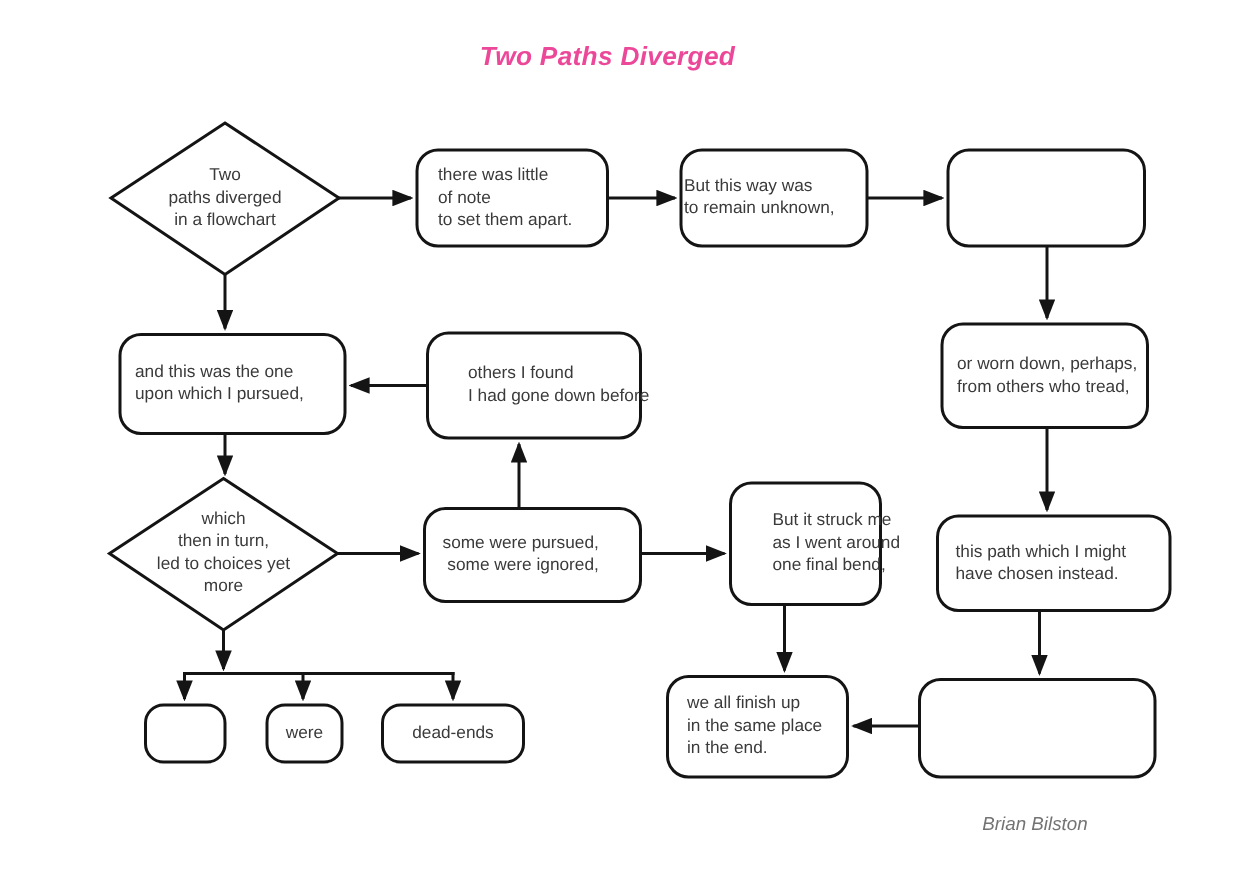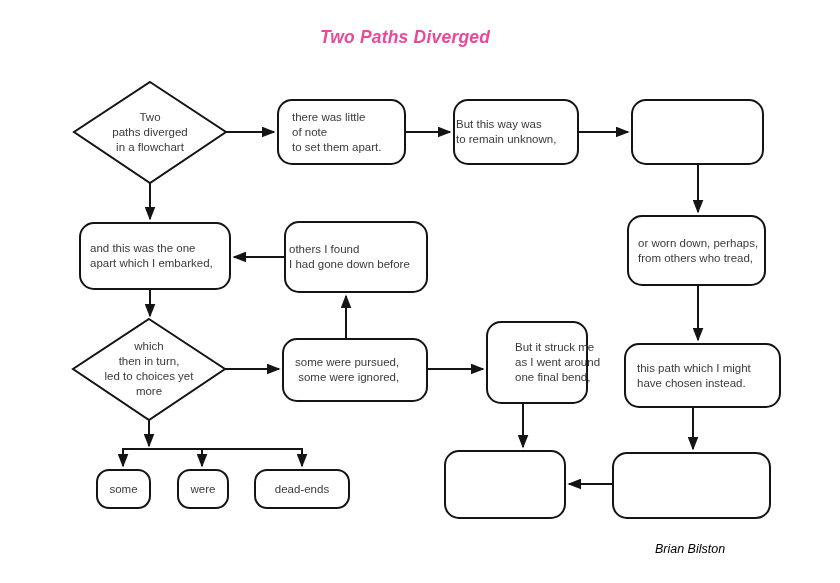--- a/index.html
+++ b/index.html
@@ -22,21 +22,21 @@
     position:absolute;
     display:flex;align-items:center;
     font-size:11.5px;line-height:15px;color:#3a3a3a;
     white-space:pre;
   }
   .lbl.center{justify-content:center;text-align:center;}
   .lbl.left{justify-content:flex-start;text-align:left;}
   .caption{
     position:absolute;left:610px;top:542px;width:160px;
     text-align:center;
-    font-style:italic;font-size:12.5px;color:#000000;
+    font-style:italic;font-size:12.5px;color:#737373;
   }
   .shape{fill:#ffffff;stroke:#141414;stroke-width:2;}
   .edge{stroke:#141414;stroke-width:2;fill:none;}
 </style>
 </head>
 <body>
 
 <div class="canvas">
 
   <div class="title">Two Paths Diverged</div>
@@ -90,32 +90,34 @@
 paths diverged
 in a flowchart</div>
   <div class="lbl left" style="left:278px;top:100px;width:127px;height:64px;padding-left:14px;">there was little
 of note
 to set them apart.</div>
   <div class="lbl left" style="left:428px;top:100px;width:124px;height:64px;padding-left:28px;">But this way was
 to remain unknown,</div>
   <div class="lbl left" style="left:628px;top:216px;width:137px;height:69px;padding-left:10px;">or worn down, perhaps,
 from others who tread,</div>
   <div class="lbl left" style="left:80px;top:223px;width:150px;height:66px;padding-left:10px;">and this was the one
-apart which I embarked,</div>
-  <div class="lbl left" style="left:285px;top:222px;width:142px;height:70px;padding-left:4px;">others I found
+upon which I pursued,</div>
+  <div class="lbl left" style="left:285px;top:222px;width:142px;height:70px;padding-left:27px;">others I found
 I had gone down before</div>
   <div class="lbl center" style="left:74px;top:334px;width:150px;height:70px;">which
 then in turn,
 led to choices yet
 more</div>
   <div class="lbl left" style="left:283px;top:339px;width:144px;height:62px;padding-left:12px;text-align:right;">some were pursued,
 some were ignored,</div>
   <div class="lbl left" style="left:487px;top:322px;width:100px;height:81px;padding-left:28px;">But it struck me
 as I went around
 one final bend,</div>
   <div class="lbl left" style="left:625px;top:344px;width:155px;height:63px;padding-left:12px;">this path which I might
 have chosen instead.</div>
-  <div class="lbl center" style="left:97px;top:470px;width:53px;height:38px;">some</div>
+  <div class="lbl left" style="left:445px;top:451px;width:120px;height:67px;padding-left:13px;">we all finish up
+in the same place
+in the end.</div>
   <div class="lbl center" style="left:178px;top:470px;width:50px;height:38px;">were</div>
   <div class="lbl center" style="left:255px;top:470px;width:94px;height:38px;">dead-ends</div>
 
   <div class="caption">Brian Bilston</div>
 </div>
 
 </body></html>

